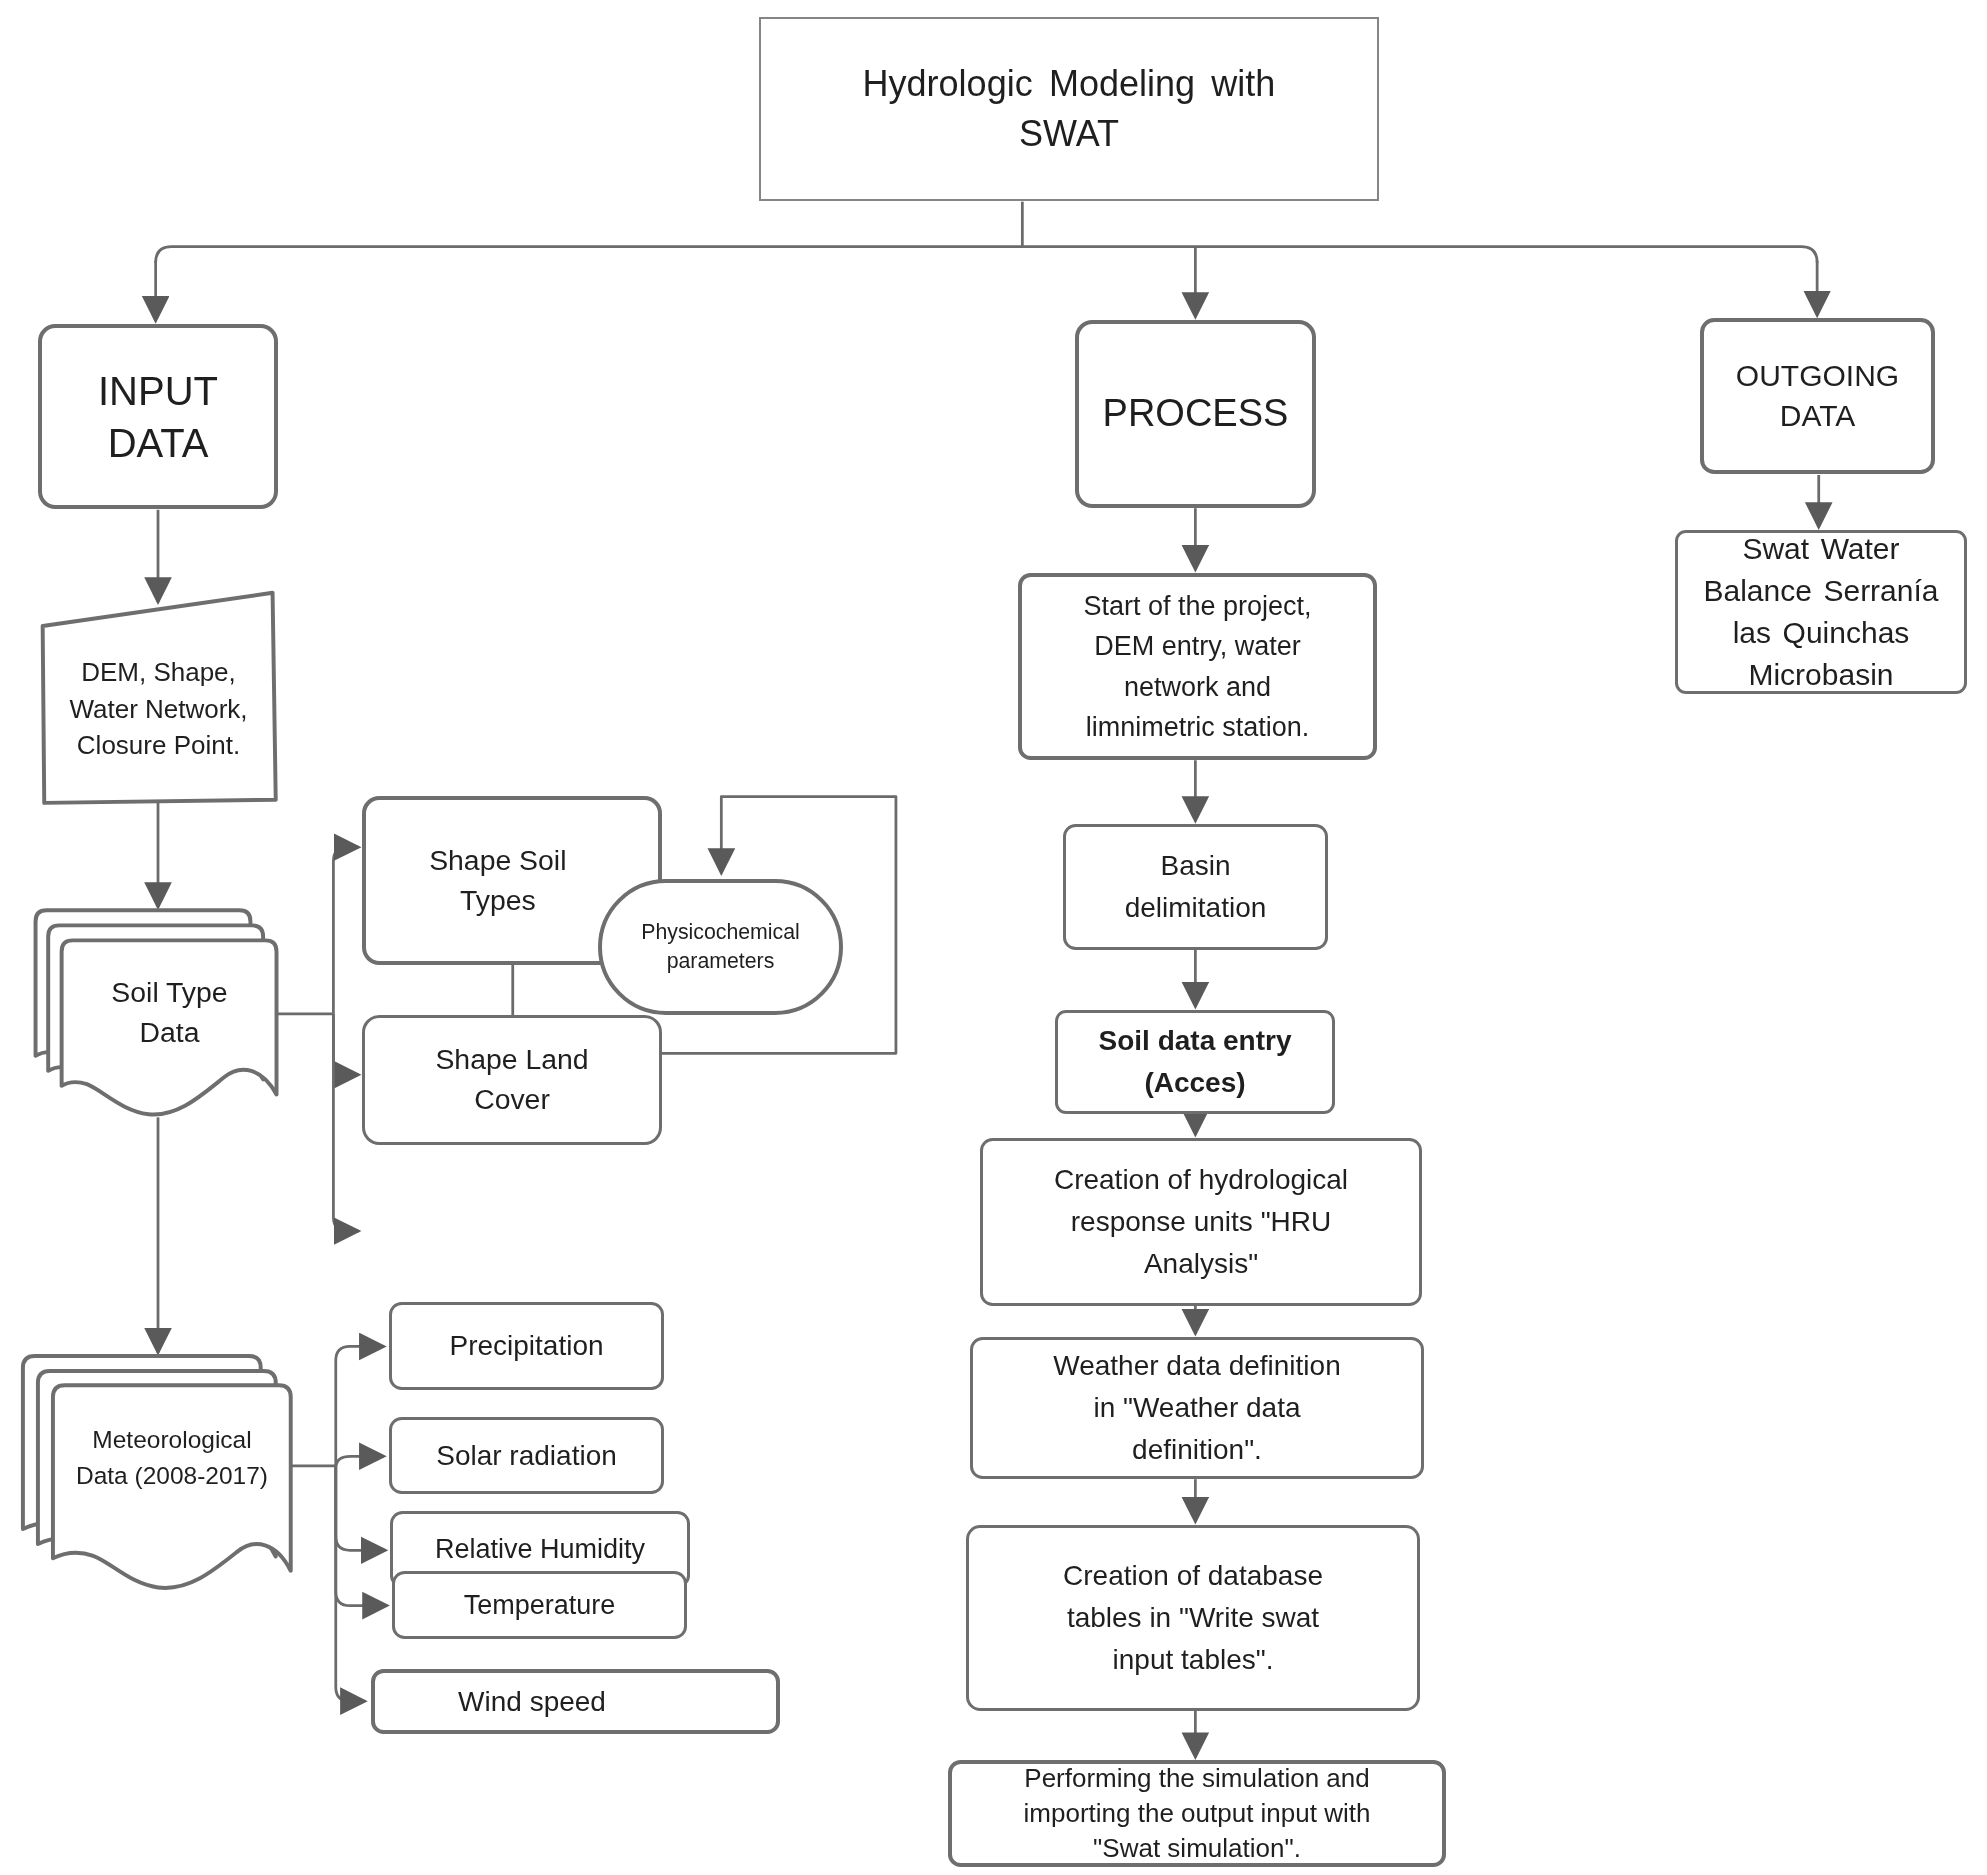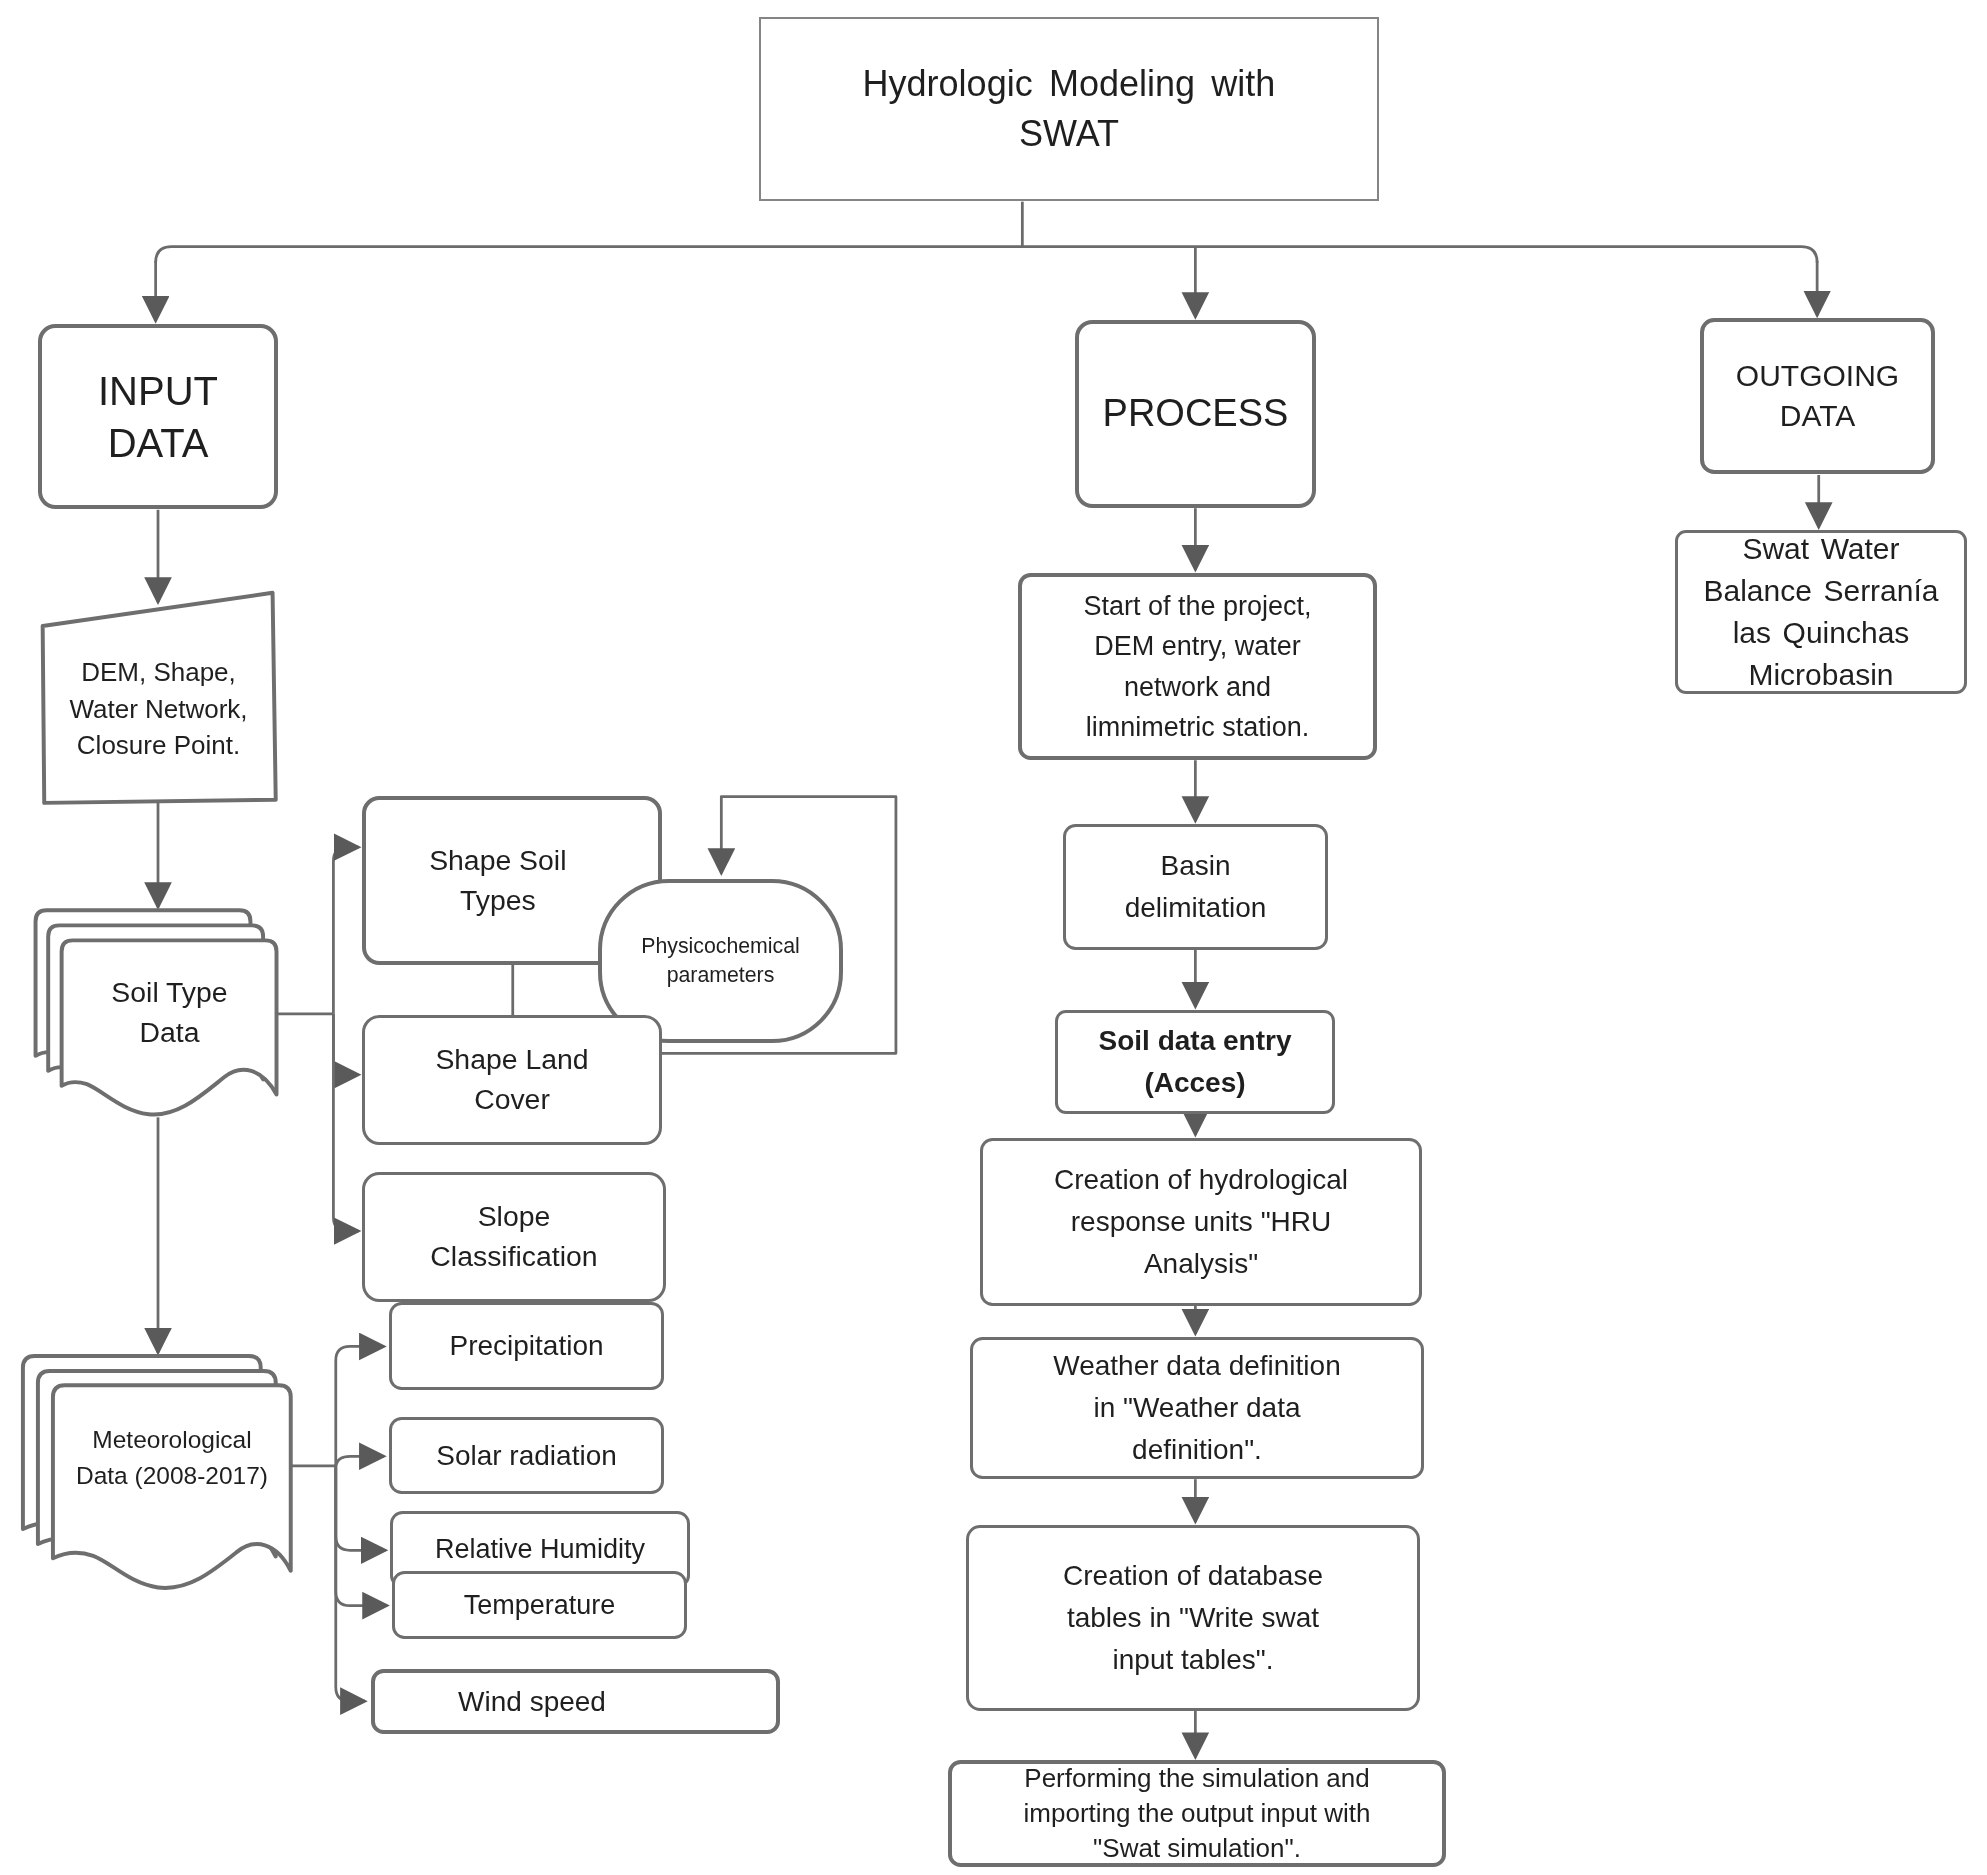--- a/index.html
+++ b/index.html
@@ -113,34 +113,30 @@
   <div class="doclabel t36" style="left:70px;top:952px;width:199px;height:122px;">
     <div>Soil Type</div>
     <div>Data</div>
   </div>
 
   <div class="node rounded t36" style="left:362px;top:796px;width:300px;height:169px;border-width:4px;padding-right:28.4px;">
     <div>Shape Soil</div>
     <div>Types</div>
   </div>
 
-  <div class="node stadium t27" style="left:598px;top:879px;width:245px;height:164px;">
+  <div class="node stadium t27" style="left:598px;top:879px;width:245px;height:136px;">
     <div>Physicochemical</div>
     <div>parameters</div>
   </div>
 
   <div class="node rounded t36" style="left:362px;top:1015px;width:300px;height:130px;">
     <div>Shape Land</div>
     <div>Cover</div>
   </div>
 
-  <div class="node rounded t36" style="left:362px;top:1172px;width:304px;height:130px;">
-    <div>Slope</div>
-    <div>Classification</div>
-  </div>
 
   <div class="doclabel t31" style="left:55px;top:1402px;width:234px;height:111px;">
     <div>Meteorological</div>
     <div>Data (2008-2017)</div>
   </div>
 
   <div class="node small t35" style="left:389px;top:1302px;width:275px;height:88px;">
     <div>Precipitation</div>
   </div>
 

